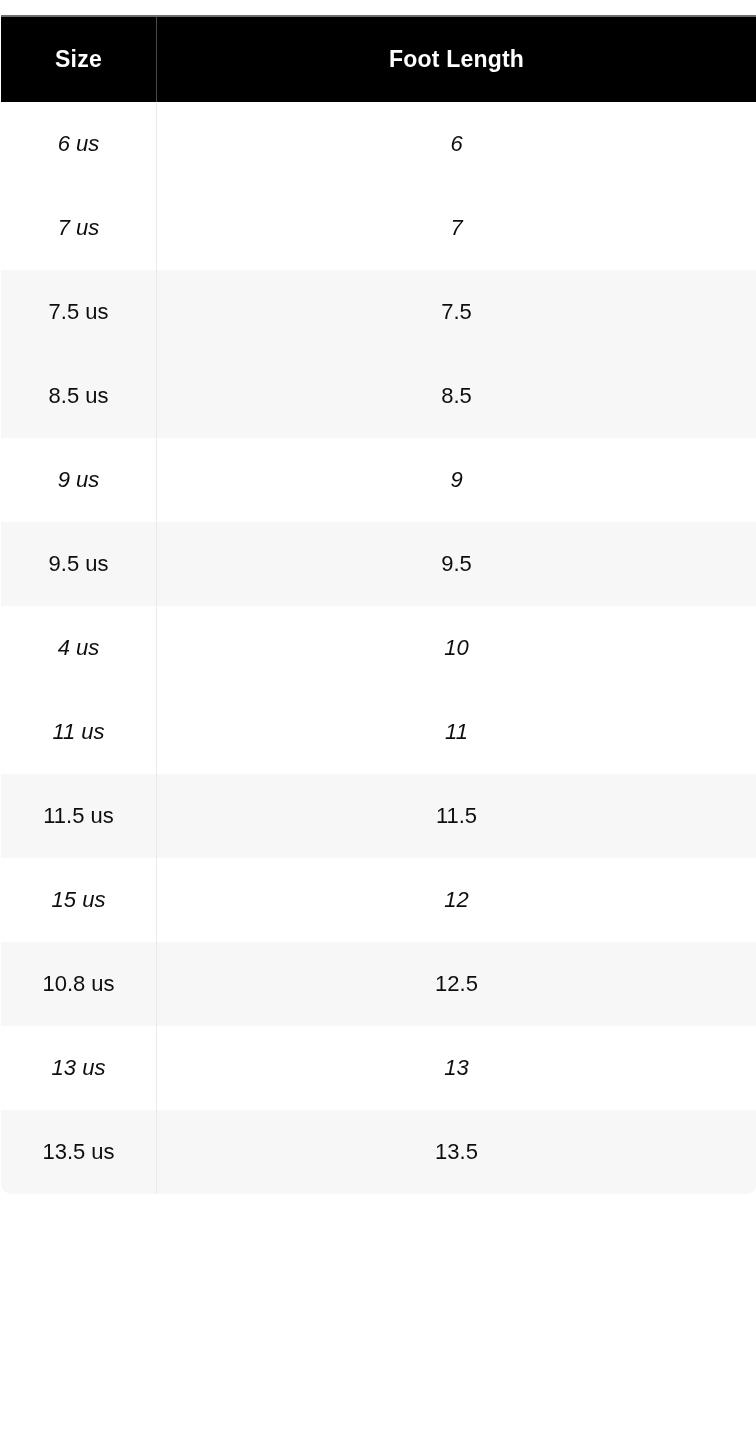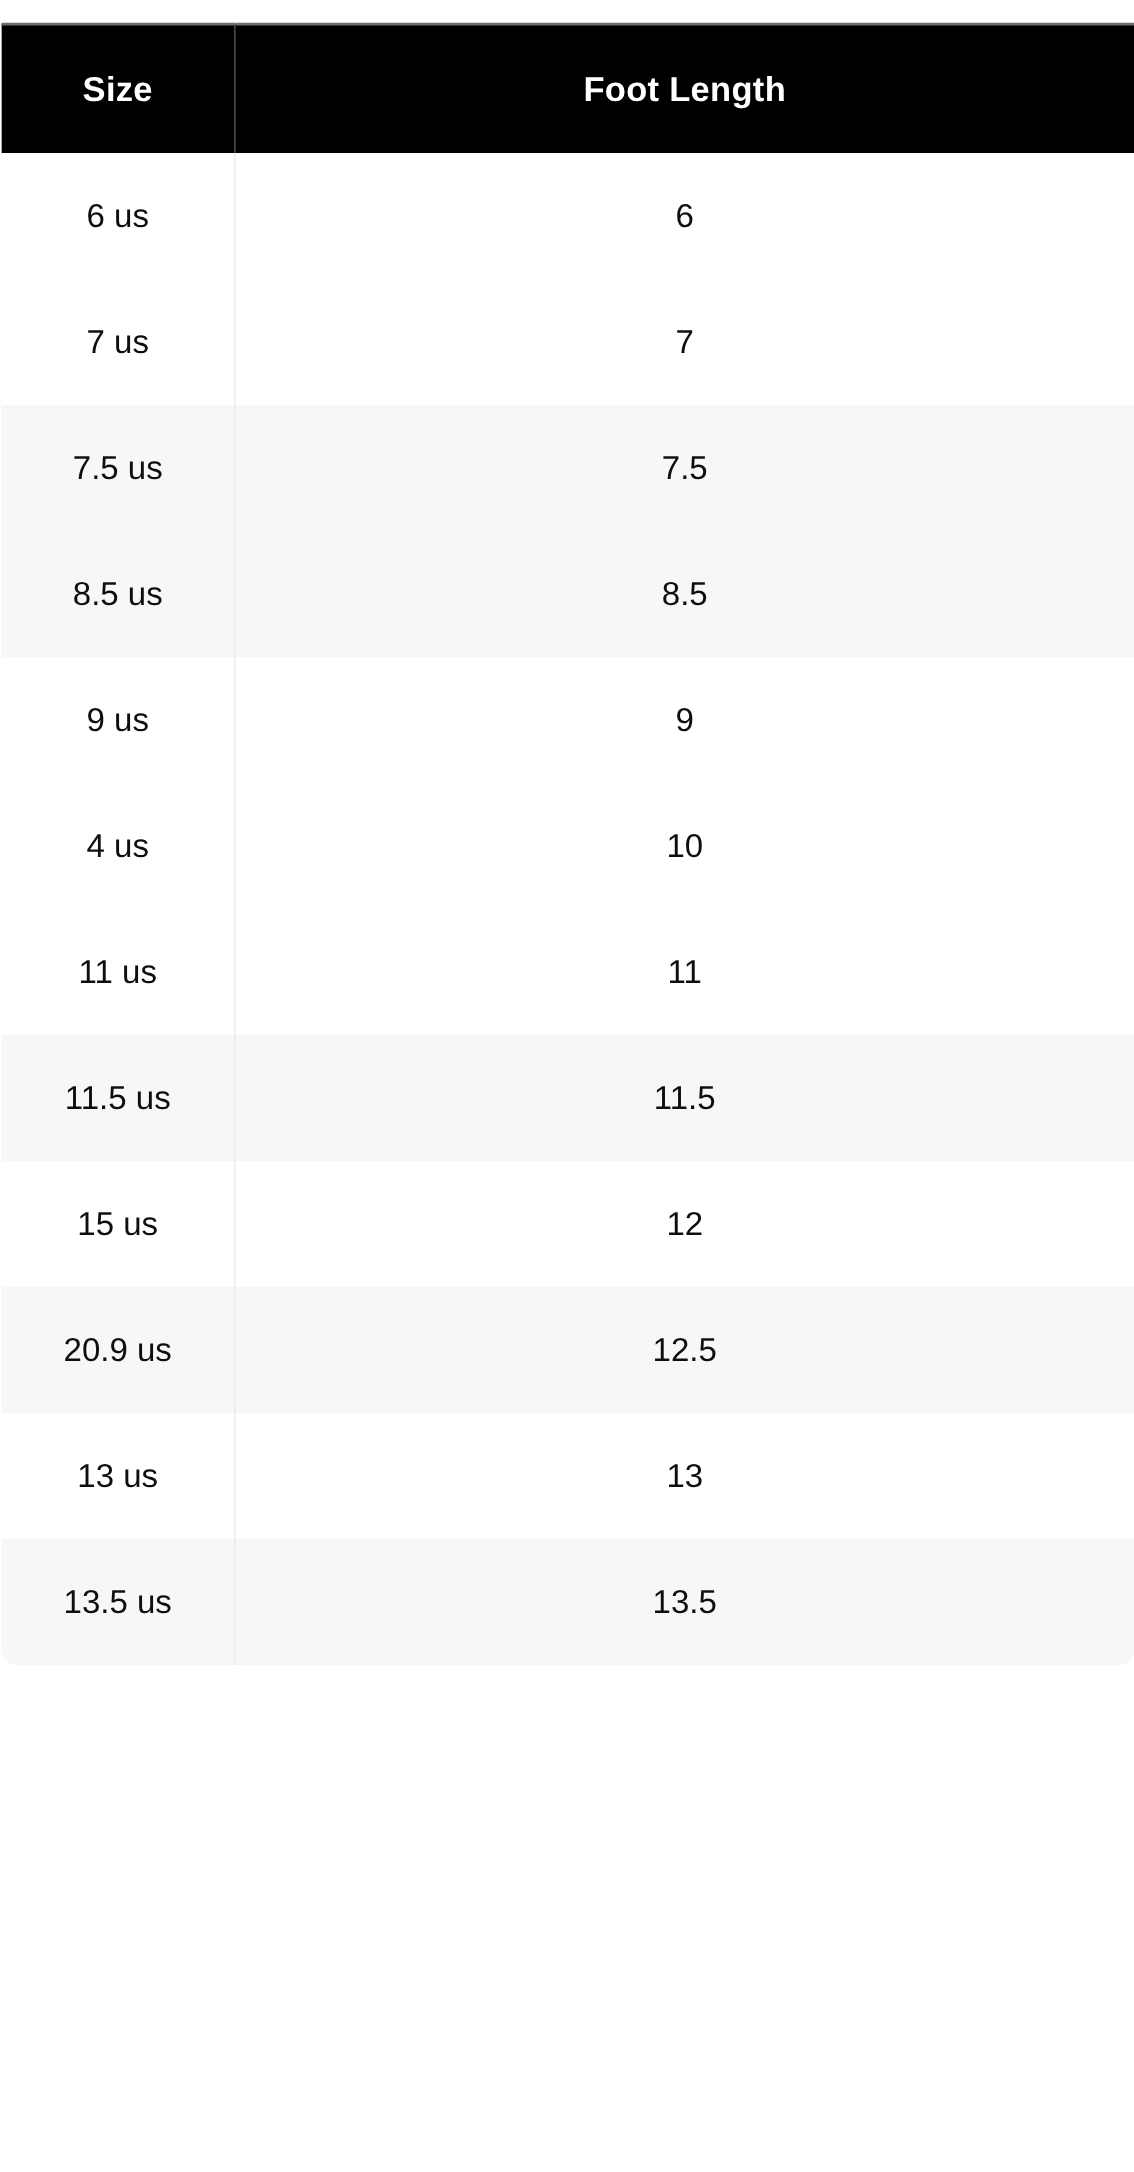--- a/index.html
+++ b/index.html
@@ -76,21 +76,21 @@
     vertical-align: middle;
     padding: 0;
     font-weight: normal;
     box-sizing: border-box;
   }
 
   tbody td.td-size {
     border-right: 1px solid #e9eaec;
   }
 
-  tbody tr.row-even td { background: #ffffff; }
+  tbody tr.row-even td { background: #ffffff; font-style: italic; }
   tbody tr.row-odd  td { background: #f7f7f8; }
 
   tbody tr:last-child td:first-child { border-bottom-left-radius: 10px; }
   tbody tr:last-child td:last-child  { border-bottom-right-radius: 10px; }
 </style>
 </head>
 <body>
 
 <div class="page">
 
@@ -121,38 +121,42 @@
           <td class="td-len">7.5</td>
         </tr>
         <tr class="row-odd">
           <td class="td-size">8.5 us</td>
           <td class="td-len">8.5</td>
         </tr>
         <tr class="row-even">
           <td class="td-size">9 us</td>
           <td class="td-len">9</td>
         </tr>
+        <tr class="row-odd">
+          <td class="td-size">9.5 us</td>
+          <td class="td-len">9.5</td>
+        </tr>
         <tr class="row-even">
           <td class="td-size">4 us</td>
           <td class="td-len">10</td>
         </tr>
         <tr class="row-even">
           <td class="td-size">11 us</td>
           <td class="td-len">11</td>
         </tr>
         <tr class="row-odd">
           <td class="td-size">11.5 us</td>
           <td class="td-len">11.5</td>
         </tr>
         <tr class="row-even">
           <td class="td-size">15 us</td>
           <td class="td-len">12</td>
         </tr>
         <tr class="row-odd">
-          <td class="td-size">20.9 us</td>
+          <td class="td-size">10.8 us</td>
           <td class="td-len">12.5</td>
         </tr>
         <tr class="row-even">
           <td class="td-size">13 us</td>
           <td class="td-len">13</td>
         </tr>
         <tr class="row-odd">
           <td class="td-size">13.5 us</td>
           <td class="td-len">13.5</td>
         </tr>

